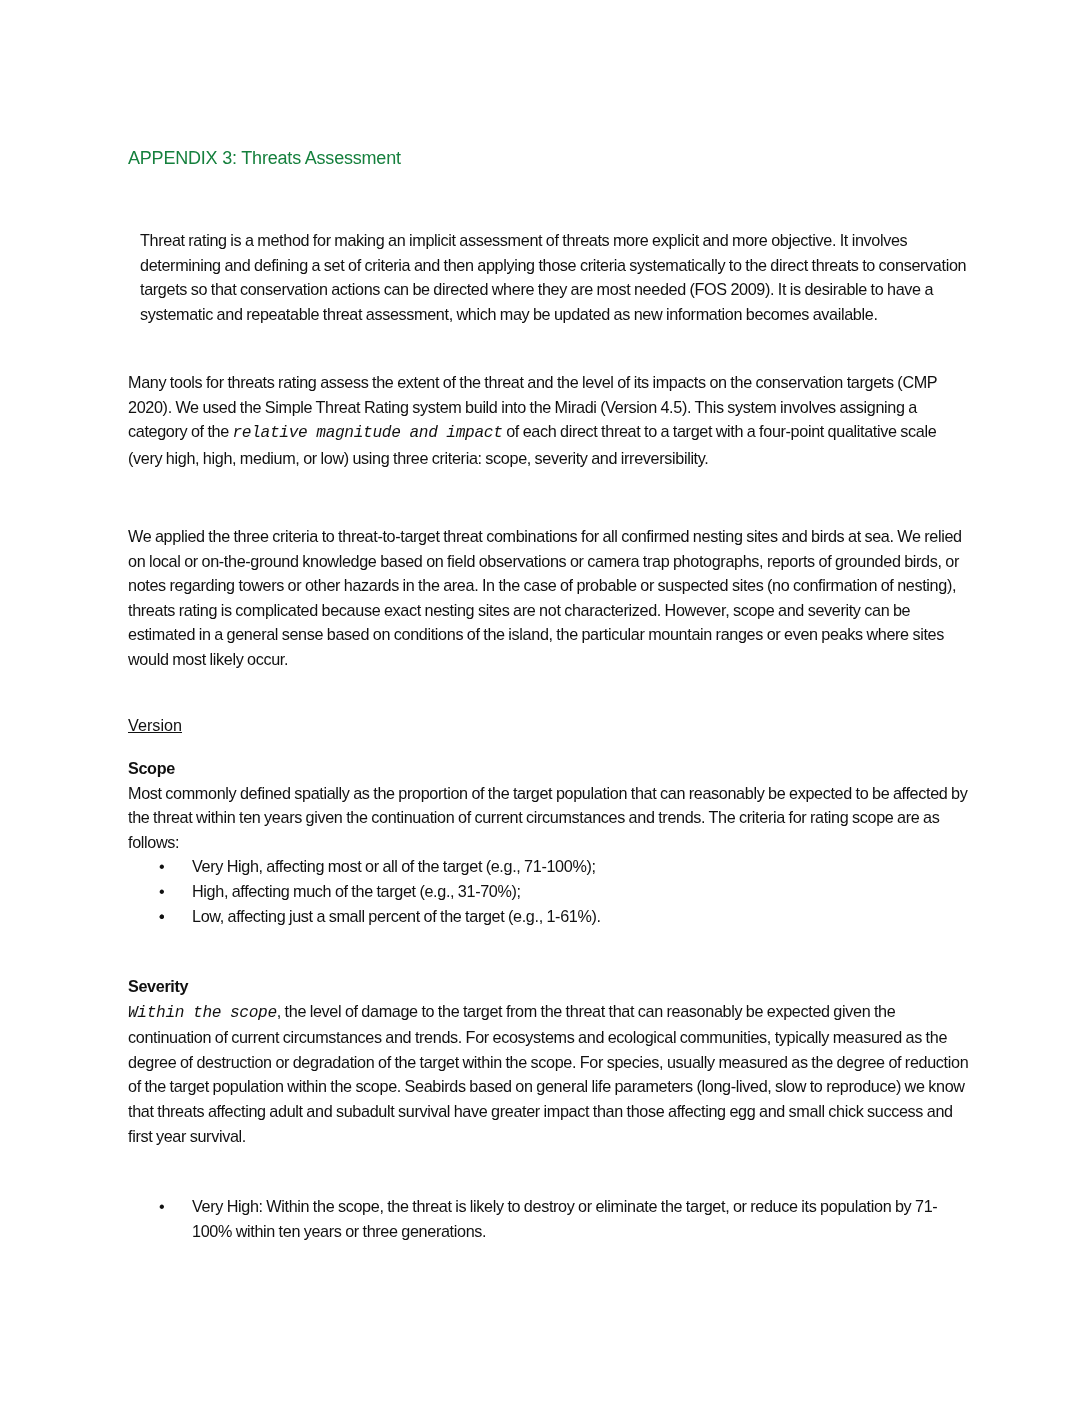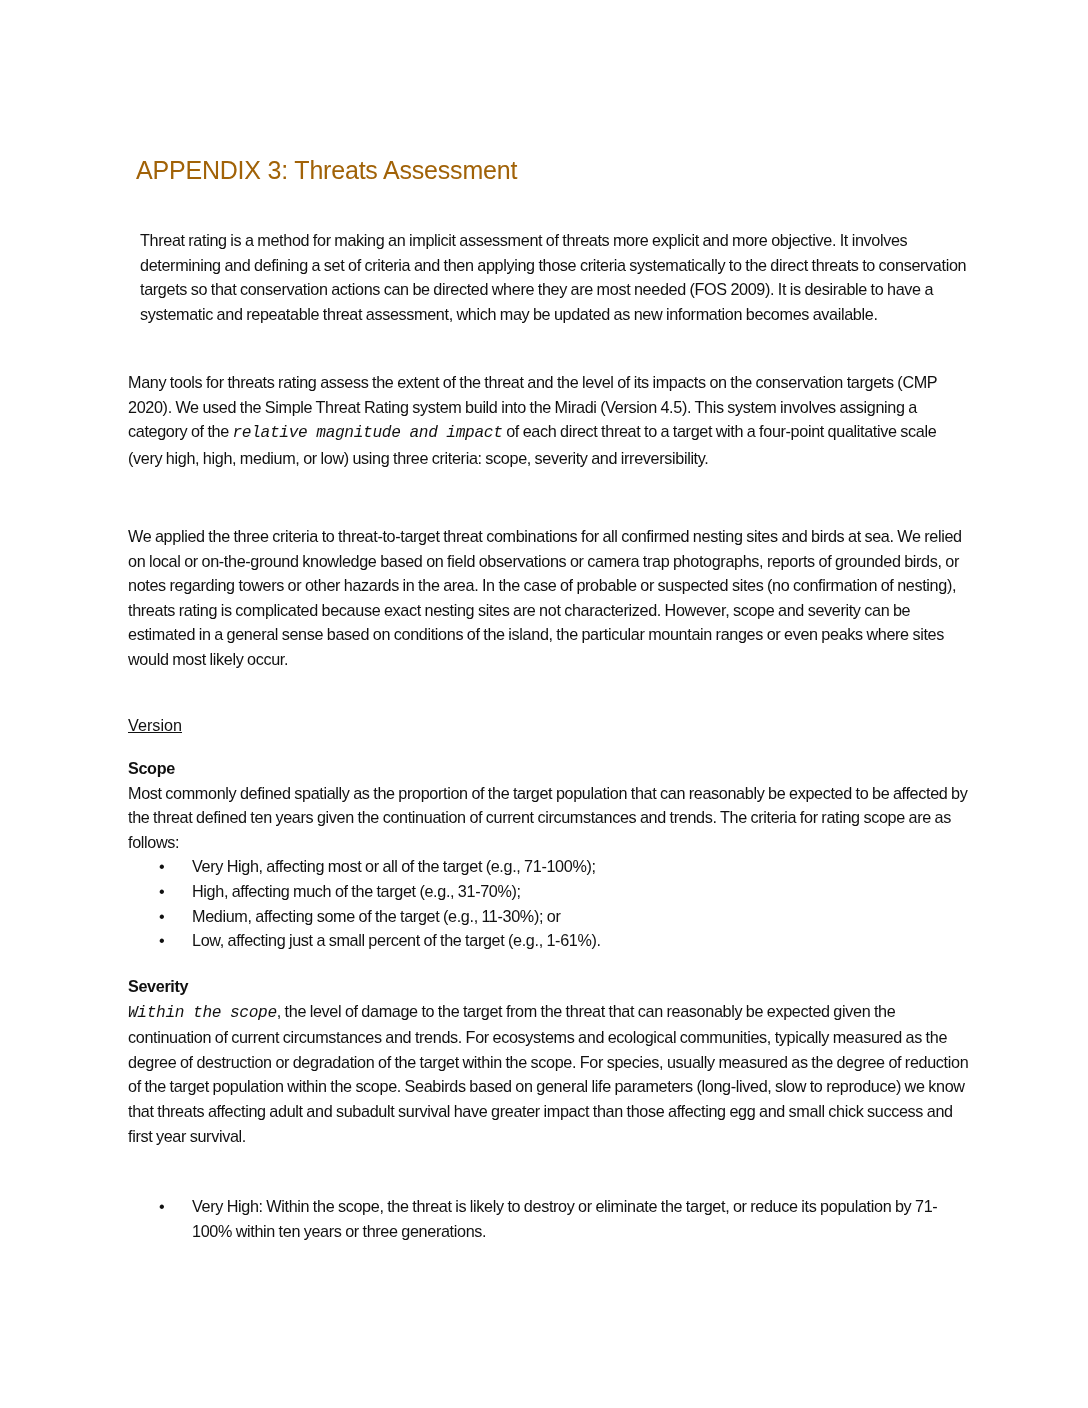--- a/index.html
+++ b/index.html
@@ -18,25 +18,25 @@
     .page {
       position: absolute;
       left: 128px;
       top: 0;
       width: 840px;
     }
     .heading {
       position: absolute;
       top: 148px;
       left: 0;
-      font-size: 25px;
+      font-size: 18px;
       font-weight: normal;
-      color: #a16207;
+      color: #15803d;
       letter-spacing: -0.2px;
-      margin: 8px;
+      margin: 0;
       white-space: nowrap;
     }
     .para {
       position: absolute;
       left: 0;
       width: 842px;
       font-size: 16.2px;
       line-height: 24.6px;
       margin: 0;
       letter-spacing: -0.35px;
@@ -96,25 +96,25 @@
   <p class="para p1">Threat rating is a method for making an implicit assessment of threats more explicit and more objective. It involves determining and defining a set of criteria and then applying those criteria systematically to the direct threats to conservation targets so that conservation actions can be directed where they are most needed (FOS 2009). It is desirable to have a systematic and repeatable threat assessment, which may be updated as new information becomes available.</p>
 
   <p class="para p2"><span>Many tools for threats rating assess the extent of the threat and the level of its impacts on the conservation targets (CMP 2020). We used the </span><b>Simple Threat Rating</b><span> system build into the Miradi (Version 4.5). This system involves assigning a category of the </span><i>relative magnitude and impact</i><span> of each direct threat to a target with a four-point qualitative scale (very high, high, medium, or low) using three criteria: scope, severity and irreversibility.</span></p>
 
   <p class="para p3">We applied the three criteria to threat-to-target threat combinations for all confirmed nesting sites and birds at sea. We relied on local or on-the-ground knowledge based on field observations or camera trap photographs, reports of grounded birds, or notes regarding towers or other hazards in the area. In the case of probable or suspected sites (no confirmation of nesting), threats rating is complicated because exact nesting sites are not characterized. However, scope and severity can be estimated in a general sense based on conditions of the island, the particular mountain ranges or even peaks where sites would most likely occur.</p>
 
   <p class="criteria-label">Version</p>
 
   <div class="para scope-block">
     <span class="sub-heading">Scope</span>
-    <span>Most commonly defined spatially as the proportion of the target population that can reasonably be expected to be affected by the threat </span><b>defined ten years</b><span> given the continuation of current circumstances and trends. The criteria for rating scope are as follows:</span>
+    <span>Most commonly defined spatially as the proportion of the target population that can reasonably be expected to be affected by the threat </span><b>within ten years</b><span> given the continuation of current circumstances and trends. The criteria for rating scope are as follows:</span>
     <ul class="bullets">
       <li><span class="bullet">•</span><span>Very High, affecting most or all of the target (e.g., 71-100%);</span></li>
       <li><span class="bullet">•</span><span>High, affecting much of the target (e.g., 31-70%);</span></li>
-      <li><span class="bullet">•</span><span>Medium, affecting some of the target (e.g., 11-30%); or</span></li>
+      <li><span class="bullet">•</span></li>
       <li><span class="bullet">•</span><span>Low, affecting just a small percent of the target (e.g., 1-61%).</span></li>
     </ul>
   </div>
 
   <div class="para severity-block">
     <span class="sub-heading">Severity</span>
     <i>Within the scope</i><span>, the level of damage to the target from the threat that can reasonably be expected given the continuation of current circumstances and trends. For ecosystems and ecological communities, typically measured as the degree of destruction or degradation of the target within the scope. For species, usually measured as the degree of reduction of the target population within the scope. Seabirds based on general life parameters (long-lived, slow to reproduce) we know that threats affecting adult and subadult survival have greater impact than those affecting egg and small chick success and first year survival.</span>
   </div>
 
   <div class="sev-bullets">

